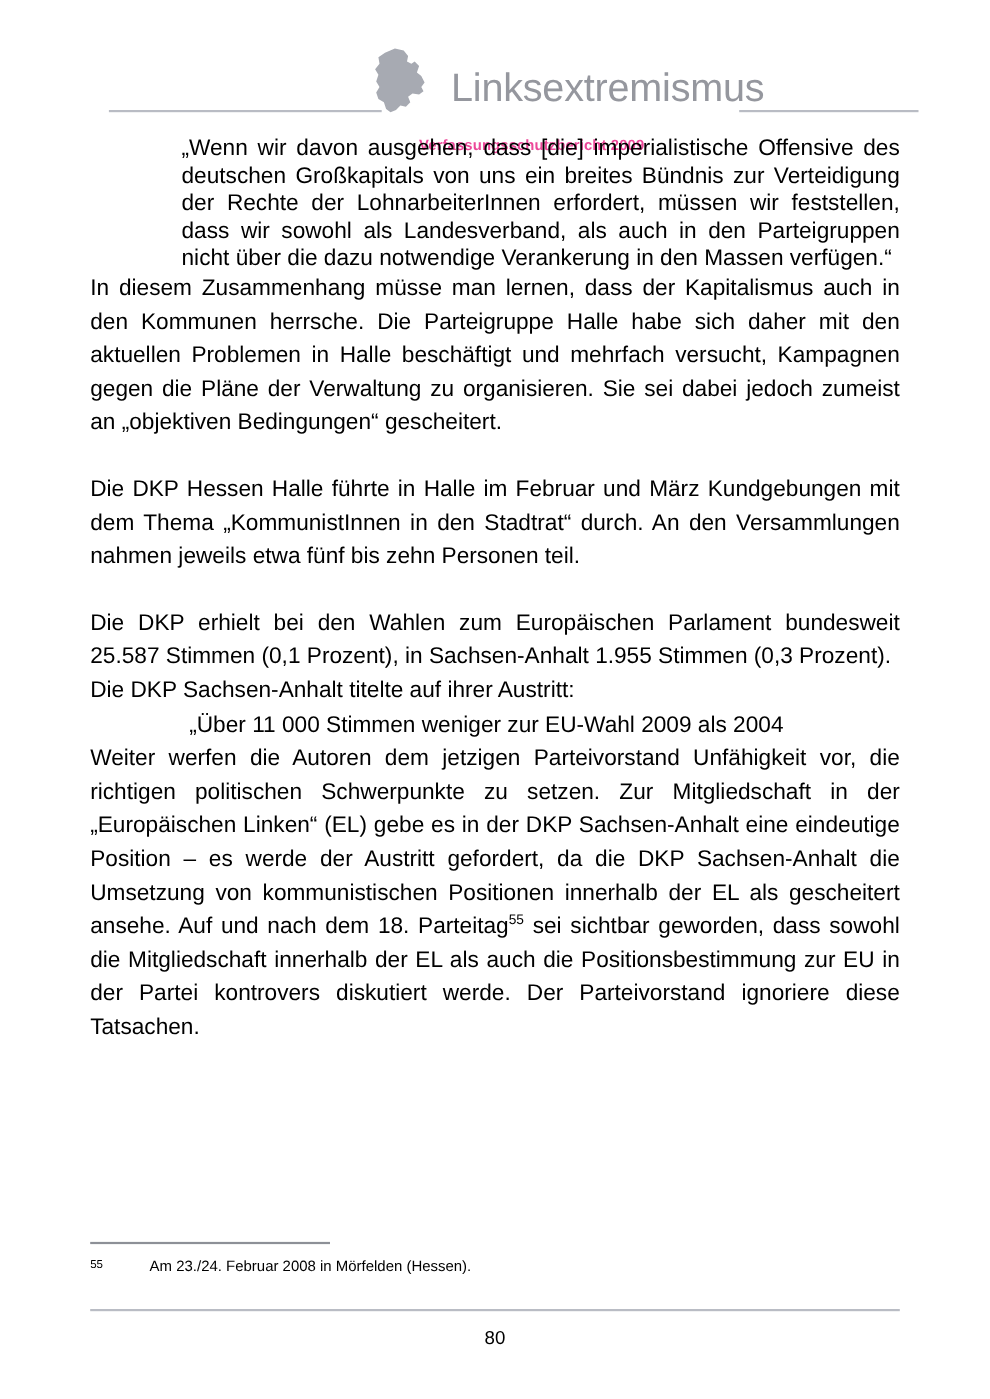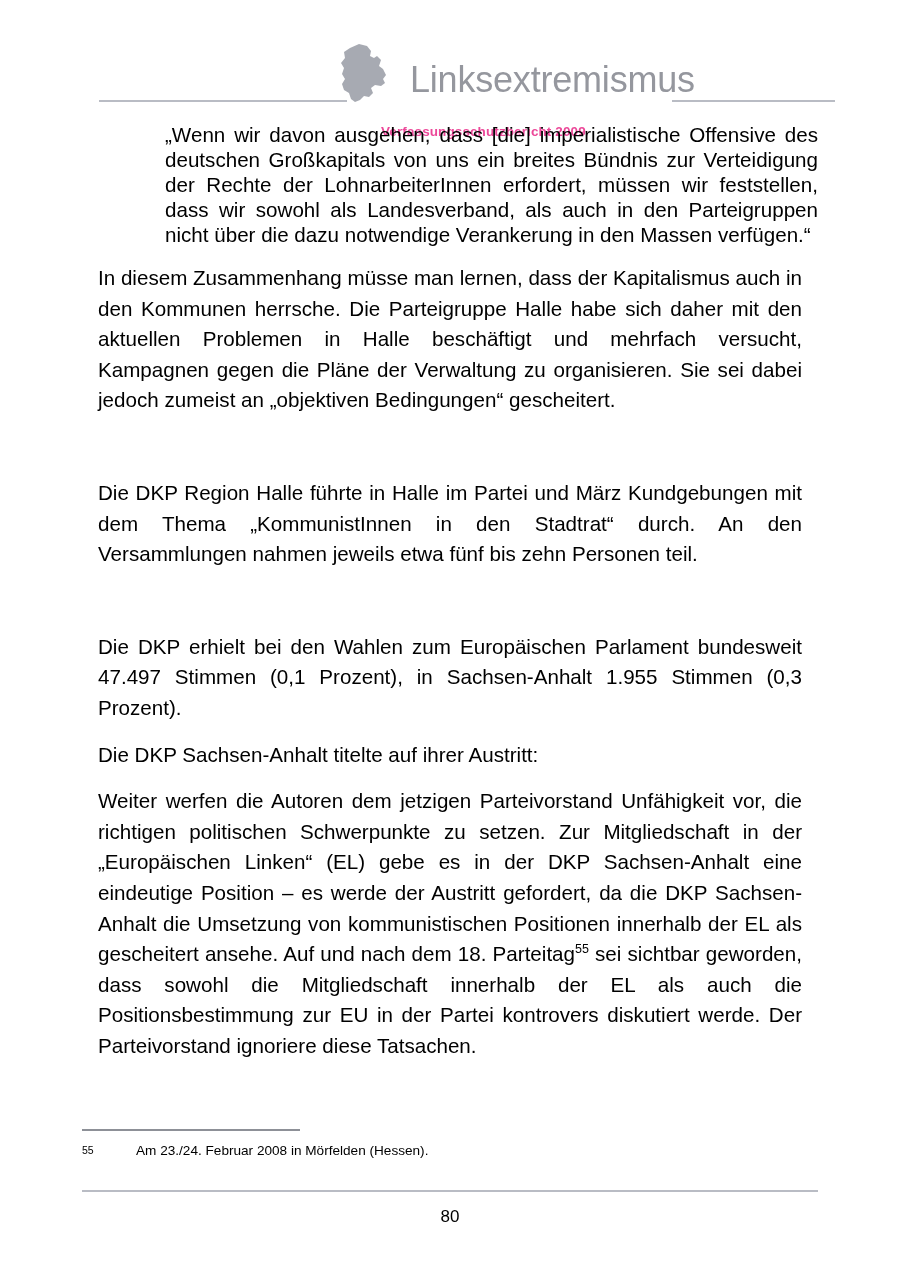--- a/index.html
+++ b/index.html
@@ -82,21 +82,21 @@
     position: absolute;
     left: 82px;
     top: 122px;
     width: 736px;
   }
   .para {
     font-size: 20.6px;
     line-height: 30.6px;
     text-align: justify;
     text-justify: inter-word;
-    margin: 16px;
+    margin: 0;
     hyphens: manual;
   }
   .para.last-justify > :last-child { }
   .blockquote {
     margin: 0;
     padding-left: 83px;
     font-size: 20.6px;
     line-height: 25px;
     text-align: justify;
   }
@@ -185,28 +185,29 @@
   </div>
 
   <div class="content">
 
     <div class="blockquote">„Wenn wir davon ausgehen, dass [die] imperialistische Offensive des deutschen Großkapitals von uns ein breites Bündnis zur Verteidigung der Rechte der LohnarbeiterInnen erfordert, müssen wir feststellen, dass wir sowohl als Landesverband, als auch in den Parteigruppen nicht über die dazu notwendige Verankerung in den Massen verfügen.“</div>
 
     <p class="para">In diesem Zusammenhang müsse man lernen, dass der Kapitalismus auch in den Kommunen herrsche. Die Parteigruppe Halle habe sich daher mit den aktuellen Problemen in Halle beschäftigt und mehrfach versucht, Kampagnen gegen die Pläne der Verwaltung zu organisieren. Sie sei dabei jedoch zumeist an „objektiven Bedingungen“ gescheitert.</p>
 
     <div class="gap"></div>
 
-    <p class="para">Die DKP Region Halle führte in Halle im Partei und März Kundgebungen mit dem Thema „KommunistInnen in den Stadtrat“ durch. An den Versammlungen nahmen jeweils etwa fünf bis zehn Personen teil.</p>
+    <p class="para">Die DKP Hessen Halle führte in Halle im Februar und März Kundgebungen mit dem Thema „KommunistInnen in den Stadtrat“ durch. An den Versammlungen nahmen jeweils etwa fünf bis zehn Personen teil.</p>
 
     <div class="gap"></div>
 
-    <p class="para">Die DKP erhielt bei den Wahlen zum Europäischen Parlament bundesweit 47.497 Stimmen (0,1 Prozent), in Sachsen-Anhalt 1.955 Stimmen (0,3 Prozent).</p>
+    <p class="para">Die DKP erhielt bei den Wahlen zum Europäischen Parlament bundesweit 25.587 Stimmen (0,1 Prozent), in Sachsen-Anhalt 1.955 Stimmen (0,3 Prozent).</p>
 
     <p class="para">Die DKP Sachsen-Anhalt titelte auf ihrer Austritt:</p>
 
+    <div class="quote-centered">„Über 11 000 Stimmen weniger zur EU-Wahl 2009 als 2004</div>
 
     <p class="para"><span>Weiter werfen die Autoren dem jetzigen Parteivorstand Unfähigkeit vor, die richtigen politischen Schwerpunkte zu setzen. Zur Mitgliedschaft in der „Europäischen Linken“ (EL) gebe es in der DKP Sachsen-Anhalt eine eindeutige Position – es werde der Austritt gefordert, da die DKP Sachsen-Anhalt die Umsetzung von kommunistischen Positionen innerhalb der EL als gescheitert ansehe. Auf und nach dem 18. Parteitag</span><sup class="fn">55</sup><span> sei sichtbar geworden, dass sowohl die Mitgliedschaft innerhalb der EL als auch die Positionsbestimmung zur EU in der Partei kontrovers diskutiert werde. Der Parteivorstand ignoriere diese Tatsachen.</span></p>
 
   </div>
 
   <div class="footnote-area">
     <div class="footnote-rule"></div>
     <div class="footnote">
       <div class="footnote-num">55</div>
       <div class="footnote-text">Am 23./24. Februar 2008 in Mörfelden (Hessen).</div>

